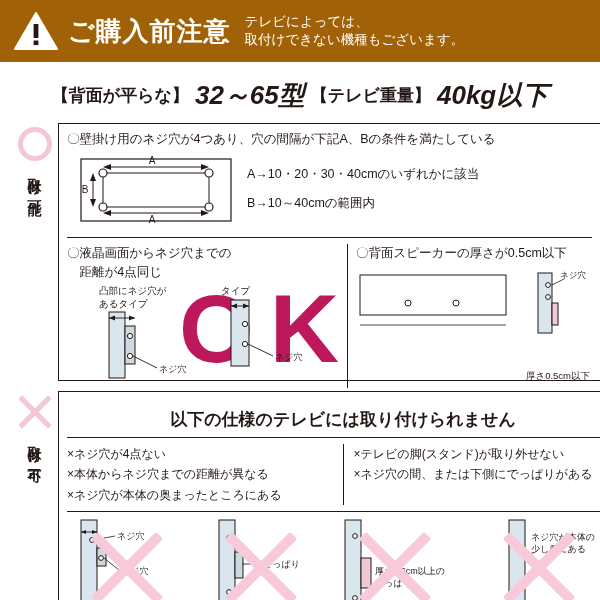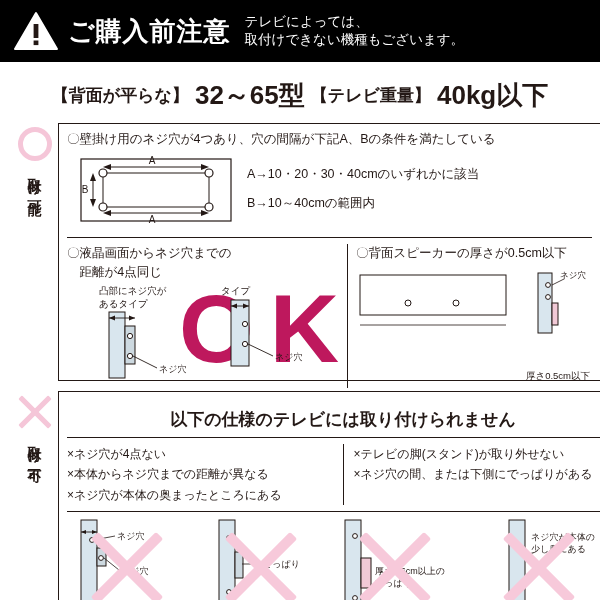--- a/index.html
+++ b/index.html
@@ -9,21 +9,21 @@
     font-family:"Liberation Sans","DejaVu Sans",sans-serif;
     color:#231815;
     overflow:hidden;
   }
   .page{position:relative;width:600px;height:600px;box-sizing:border-box;padding:0;}
 
   
   .header{
     position:relative;
     height:62px;
-    background:#000000;
+    background:#a16207;
     display:flex;align-items:center;
     padding:0 10px;
     box-sizing:border-box;
   }
   .warn-tri{
     width:44px;height:40px;position:relative;flex:0 0 auto;margin-left:4px;margin-right:10px;
   }
   .warn-tri svg{display:block;}
   .header-title{
     color:#ffffff;
@@ -47,21 +47,21 @@
     box-sizing:border-box;
   }
 
   
   .spec-row{
     display:flex;align-items:center;justify-content:center;
     gap:6px;
     margin:6px 0 10px 0;
   }
   .spec-label{font-size:17px;font-weight:bold;}
-  .spec-value{font-size:26px;font-weight:bold;letter-spacing:0px;}
+  .spec-value{font-size:26px;font-weight:bold;letter-spacing:0px;font-style:italic;}
 
   
   .block{display:flex;align-items:stretch;}
   .mark-col{
     width:46px;flex:0 0 46px;
     display:flex;flex-direction:column;align-items:center;justify-content:flex-start;
     padding-top:4px;
   }
   .mark-circle{
     width:34px;height:34px;border-radius:50%;

